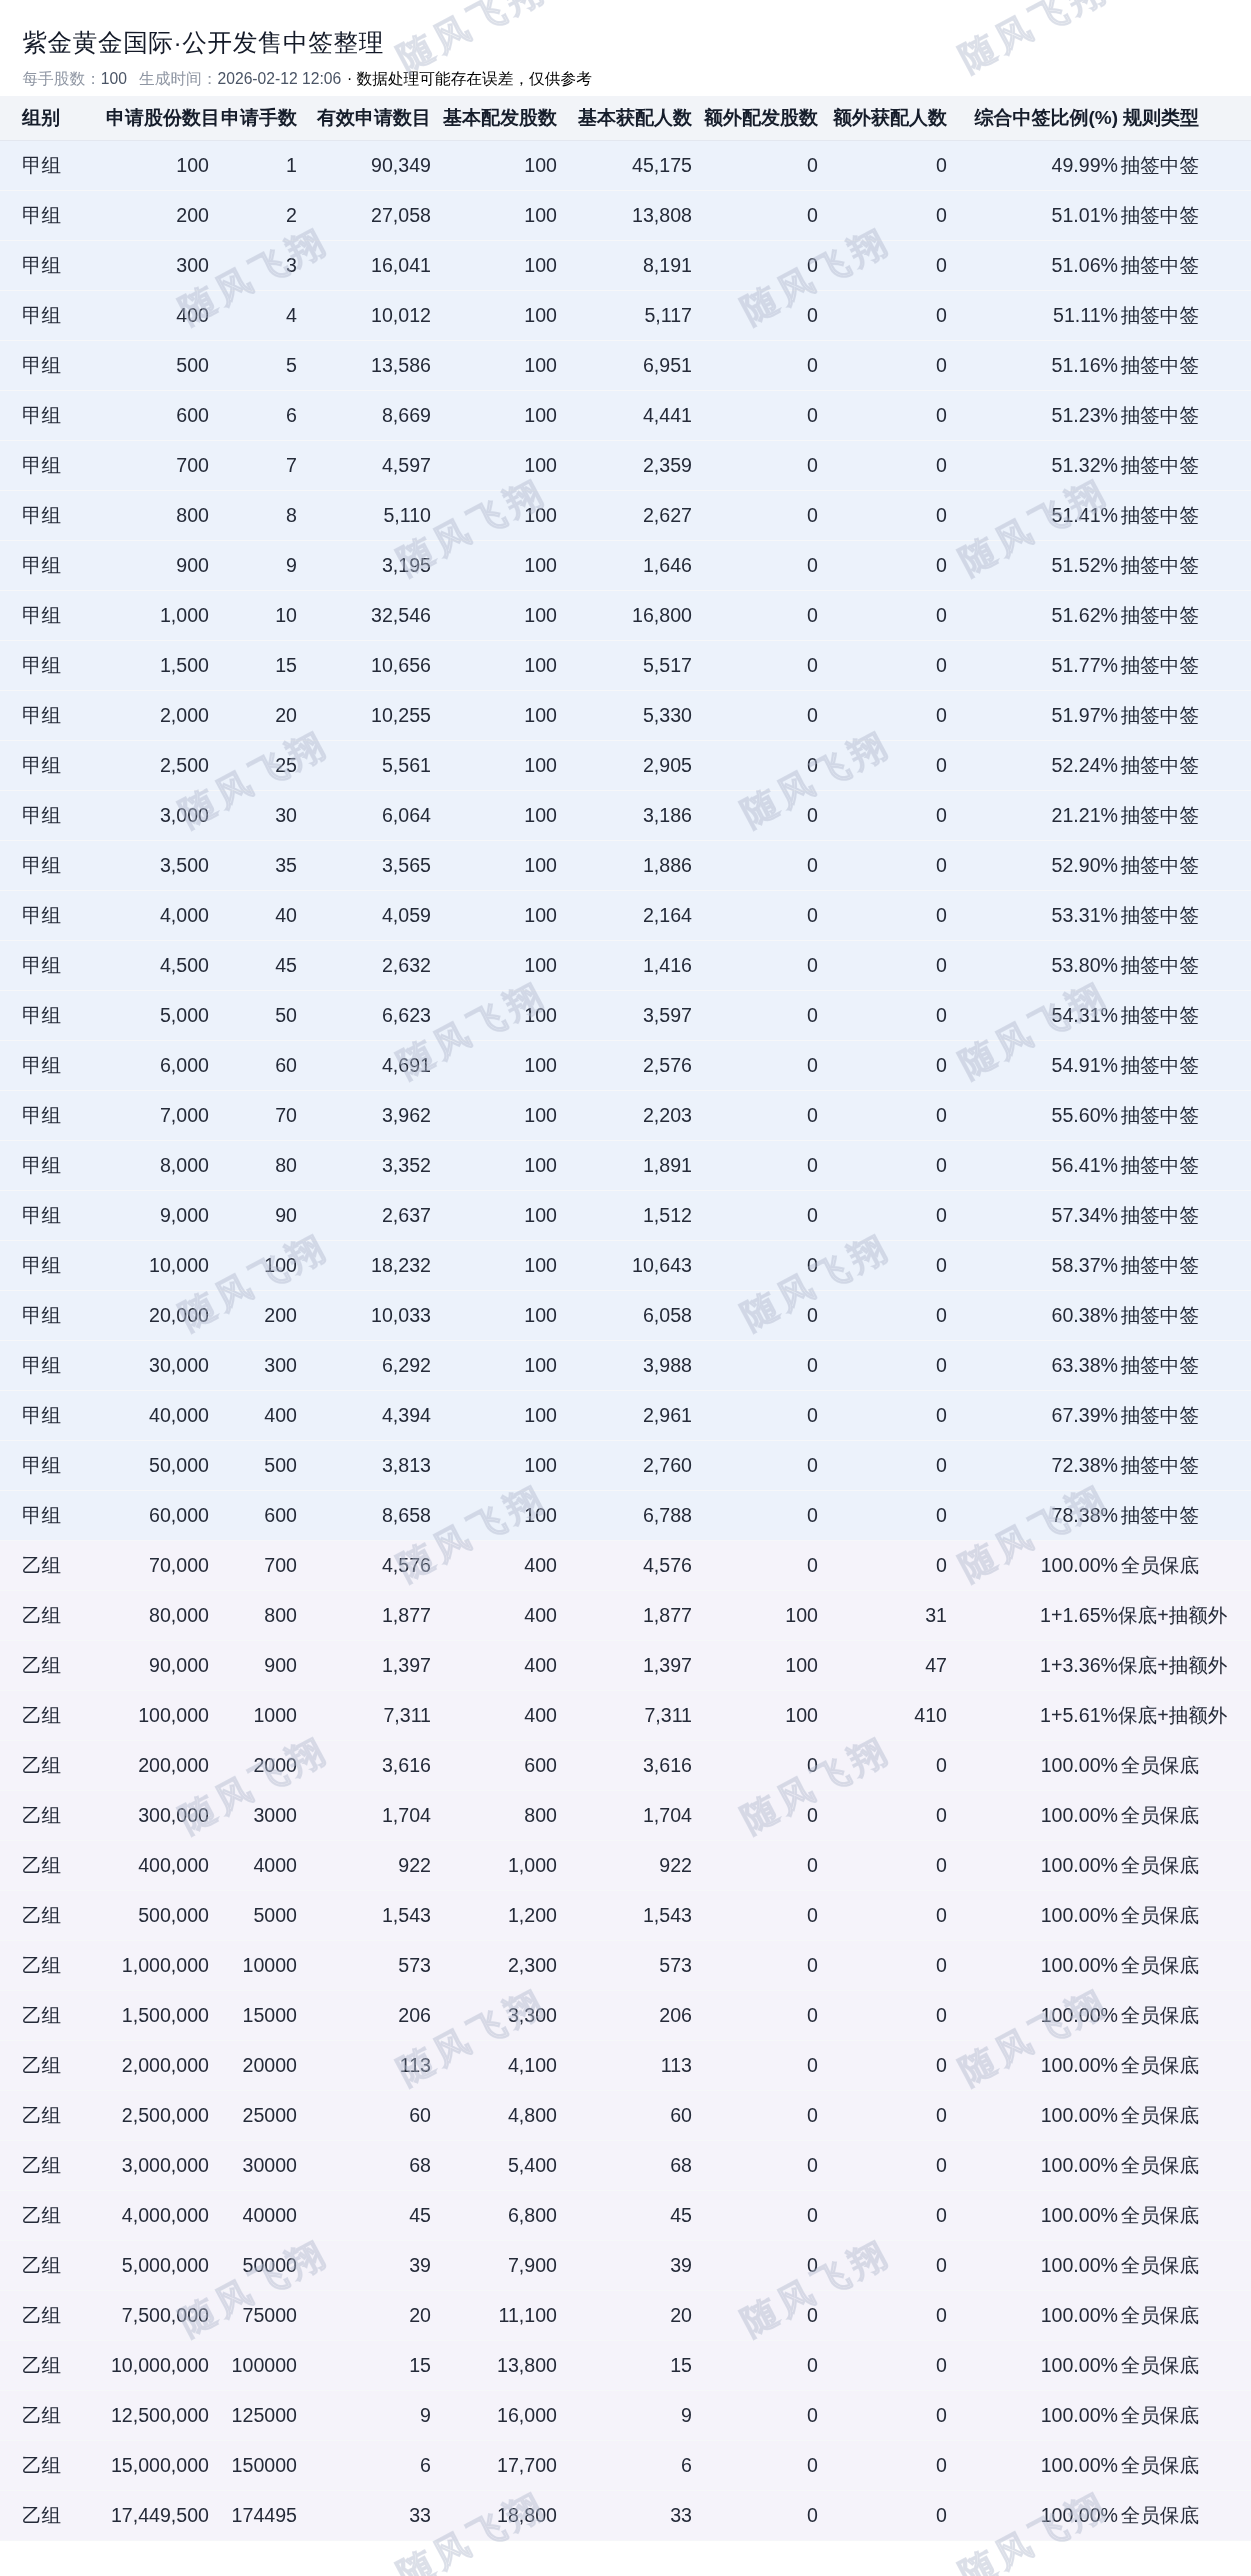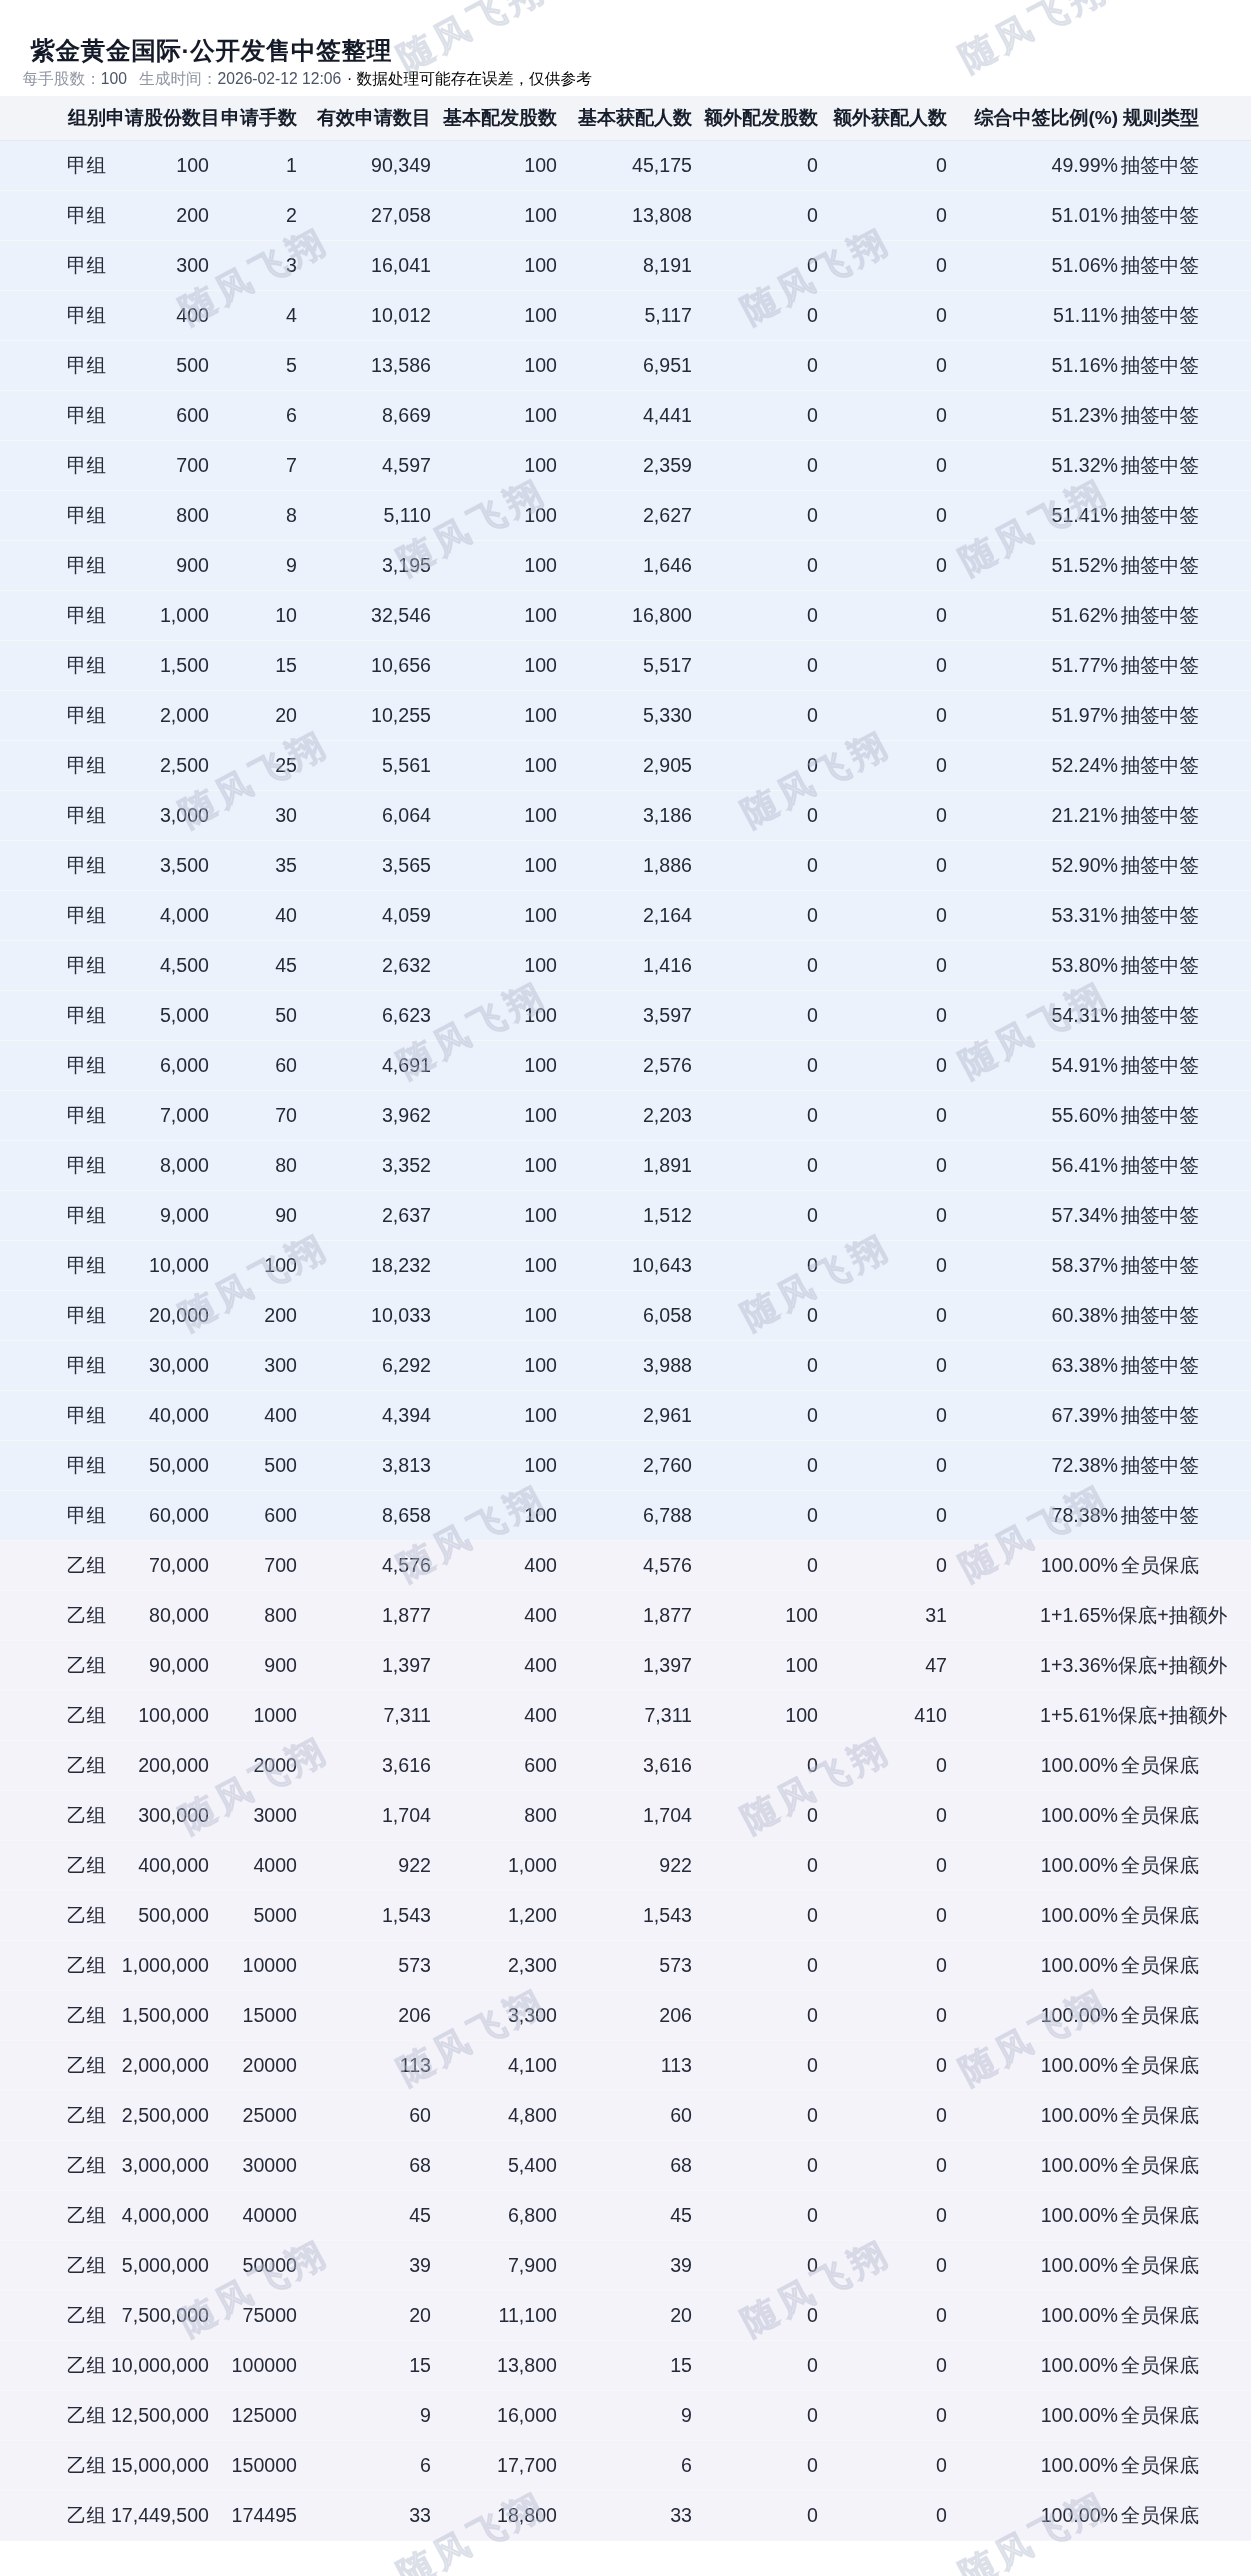--- a/index.html
+++ b/index.html
@@ -5,22 +5,22 @@
   html,body { margin:0; padding:0; }
   body {
     width:1251px; height:2576px;
     position:relative;
     background:#ffffff;
     font-family:"Liberation Sans", sans-serif;
     overflow:hidden;
   }
   .page-title {
     position:absolute; left:22.4px; top:26px;
-    font-size:24.6px; font-weight:700; color:#141a28;
-    letter-spacing:0.6px; margin:8px;
+    font-size:24.6px; font-weight:400; color:#141a28;
+    letter-spacing:0.6px; margin:0;
   }
   .subtitle {
     position:absolute; left:22.4px; top:69px;
     font-size:15.7px; white-space:nowrap;
   }
   .subtitle .lbl { color:#8f96a3; }
   .subtitle .val { color:#4a5465; }
   .subtitle .gap { margin-left:12px; }
   .subtitle .note { color:#000000; margin-left:5.6px; }
 
@@ -36,21 +36,21 @@
     text-align:right; padding:0; vertical-align:middle;
     white-space:nowrap;
   }
   table.alloc td {
     height:49px; font-size:19.6px; color:#242a38;
     text-align:right; padding:0; vertical-align:middle;
     border-bottom:1.7px solid #f6f7f9;
     white-space:nowrap;
   }
   table.alloc th:first-child, table.alloc td:first-child {
-    text-align:right; padding-left:40px;
+    text-align:left; padding-left:22px;
   }
   table.alloc th:last-child, table.alloc td:last-child {
     padding-right:52px;
   }
   tr.section-a td { background:#ecf2fb; }
   tr.section-b td { background:#f5f3fa; }
 
   .watermark-layer {
     position:absolute; left:0; top:0; width:1251px; height:2576px;
     z-index:2; pointer-events:none; overflow:hidden;

